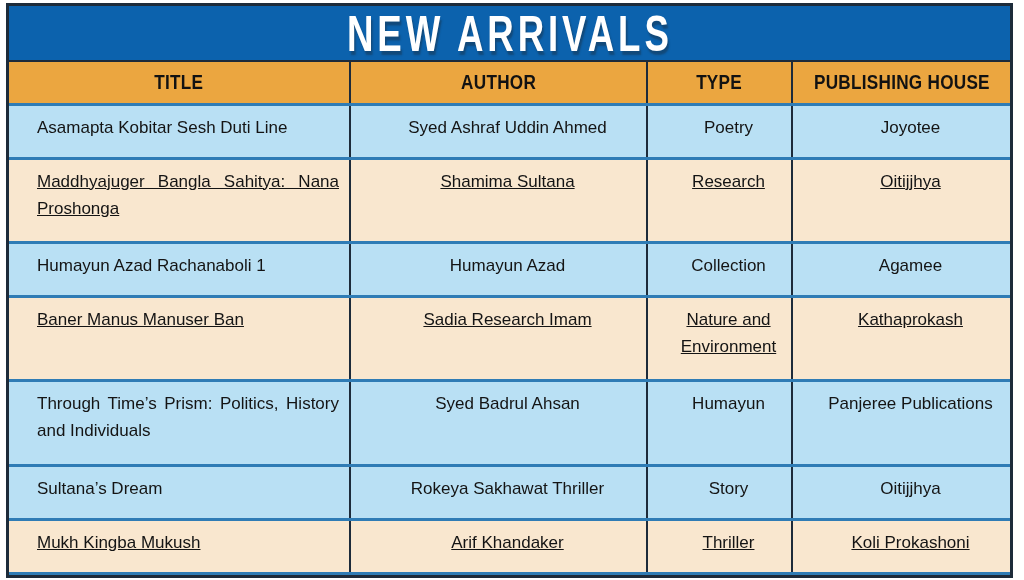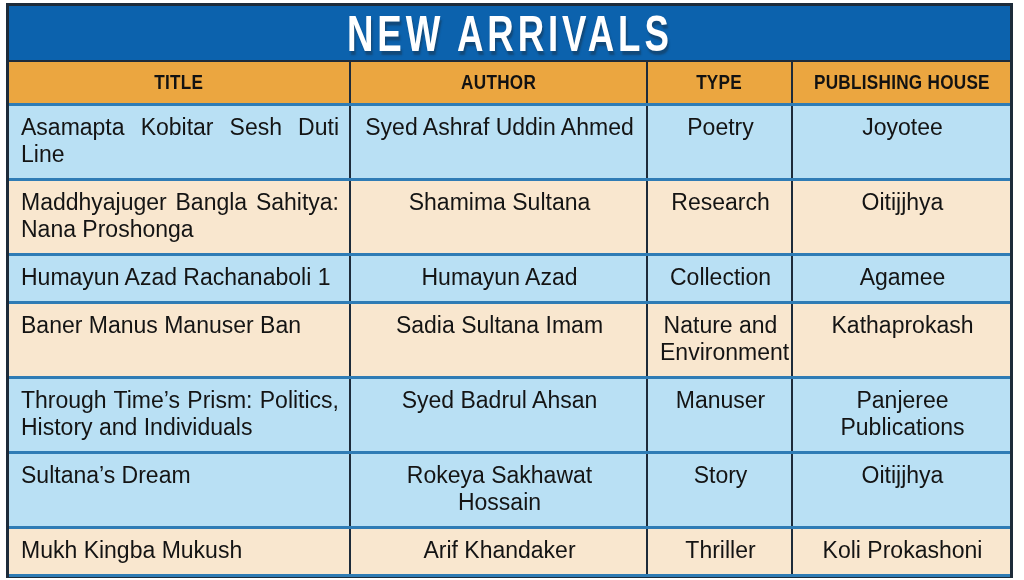--- a/index.html
+++ b/index.html
@@ -72,34 +72,34 @@
     color:#121212;
     font-size:19.5px;
     font-weight:bold;
     letter-spacing:0.3px;
     white-space:nowrap;
     transform:scaleX(0.88);
     transform-origin:center;
   }
   td{
     color:var(--c-text-dark);
-    font-size:23px;
+    font-size:17px;
     line-height:27px;
-    padding:8px 10px 10px 12px;
+    padding:8px 10px 10px 28px;
     vertical-align:top;
     text-align:justify;
     border-bottom:3px solid var(--c-sep-blue);
     overflow:hidden;
   }
   th + th, td + td{
     border-left:2px solid var(--c-border-dark);
     text-align:center;
   }
   tr.row-blue td{background:var(--c-row-blue);}
-  tr.row-cream td{background:var(--c-row-cream);}
+  tr.row-cream td{background:var(--c-row-cream);text-decoration:underline;}
 </style>
 </head>
 <body>
 
 <div class="table-wrap">
   <div class="title-bar">
     <span class="title-text">NEW ARRIVALS</span>
   </div>
   <table>
     <colgroup>
@@ -130,33 +130,33 @@
           <td>Oitijjhya</td>
         </tr>
         <tr class="row-blue">
           <td>Humayun Azad Rachanaboli 1</td>
           <td>Humayun Azad</td>
           <td>Collection</td>
           <td>Agamee</td>
         </tr>
         <tr class="row-cream">
           <td>Baner Manus Manuser Ban</td>
-          <td>Sadia Sultana Imam</td>
+          <td>Sadia Research Imam</td>
           <td>Nature and Environment</td>
           <td>Kathaprokash</td>
         </tr>
         <tr class="row-blue">
           <td>Through Time’s Prism: Politics, History and Individuals</td>
           <td>Syed Badrul Ahsan</td>
-          <td>Manuser</td>
+          <td>Humayun</td>
           <td>Panjeree Publications</td>
         </tr>
         <tr class="row-blue">
           <td>Sultana’s Dream</td>
-          <td>Rokeya Sakhawat Hossain</td>
+          <td>Rokeya Sakhawat Thriller</td>
           <td>Story</td>
           <td>Oitijjhya</td>
         </tr>
         <tr class="row-cream">
           <td>Mukh Kingba Mukush</td>
           <td>Arif Khandaker</td>
           <td>Thriller</td>
           <td>Koli Prokashoni</td>
         </tr>
       </tbody>

